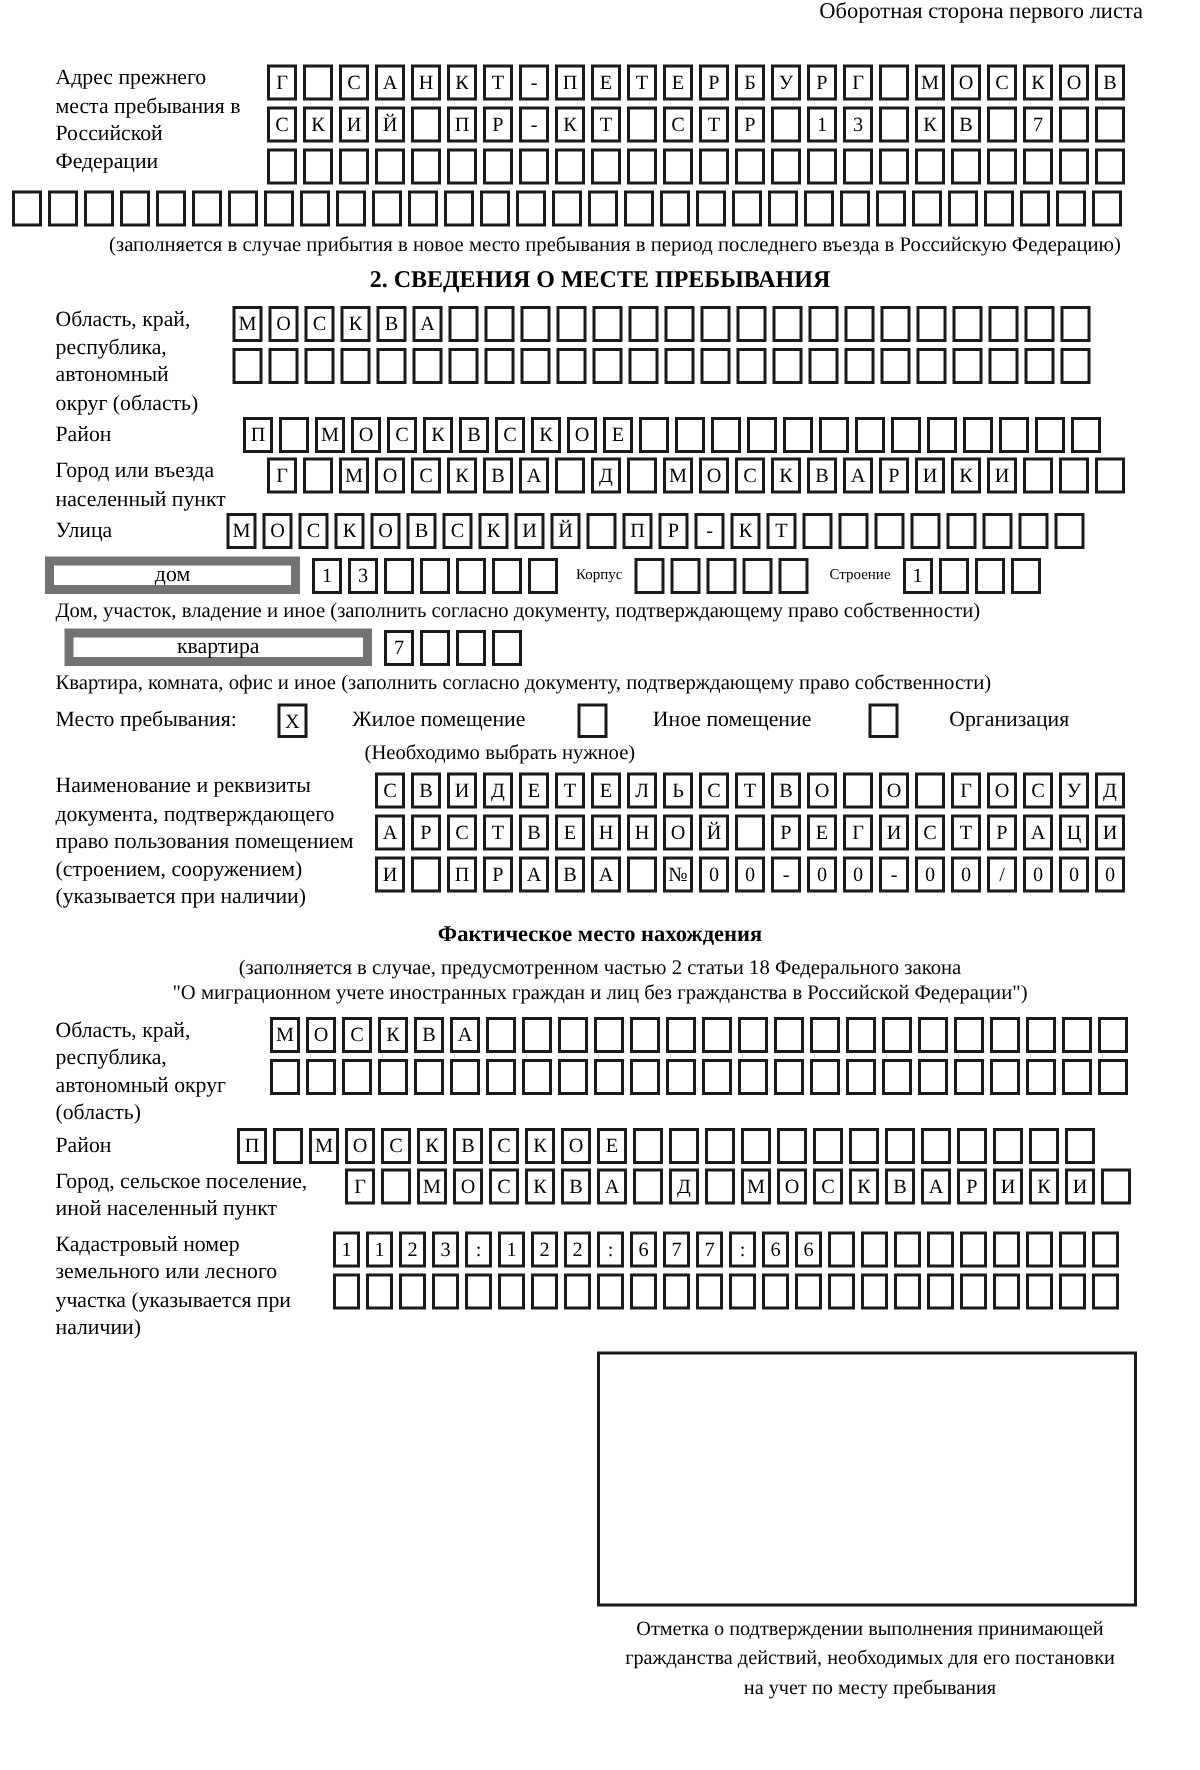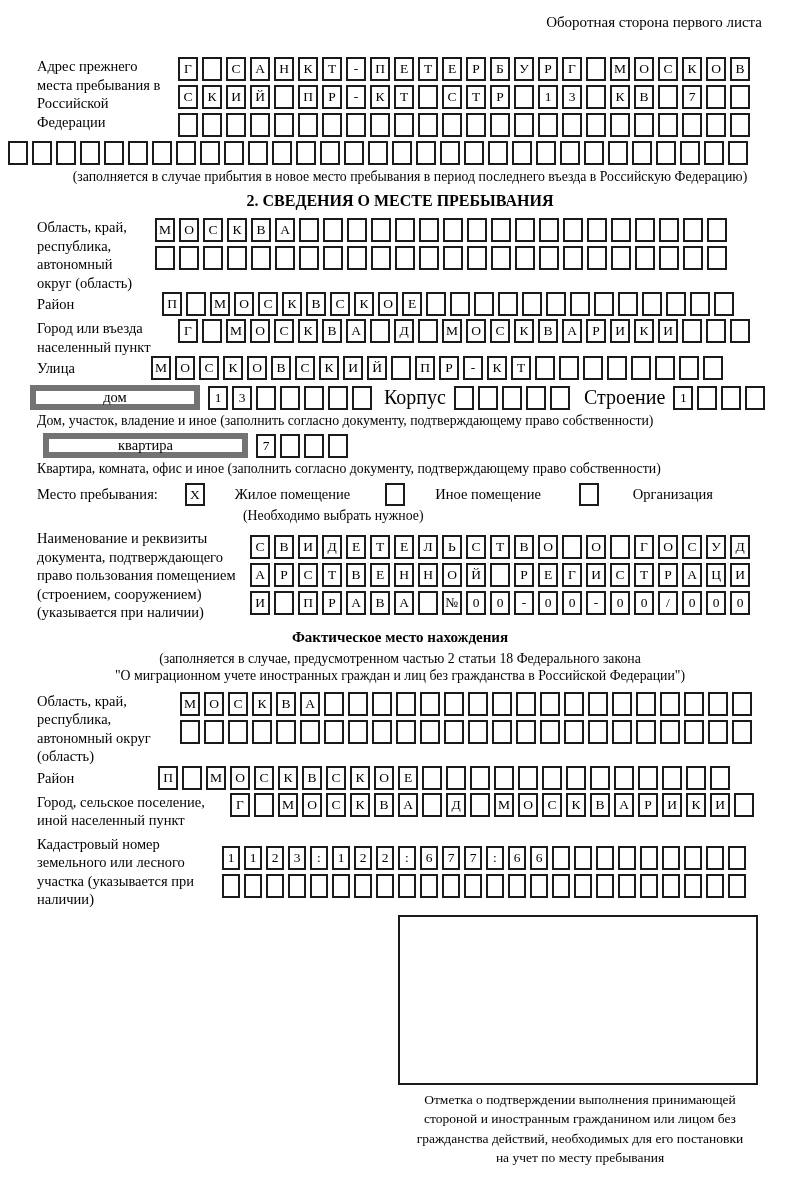--- a/index.html
+++ b/index.html
@@ -1,20 +1,20 @@
 <!DOCTYPE html>
 <html><head>
 <meta charset="utf-8">
 <style>
   html,body{margin:0;padding:0;background:#fff;}
   .page{
     width:800px;height:1180px;background:#fff;color:#000;
     font-family:"Liberation Serif",serif;overflow:hidden;position:relative;
   }
-  .header-note{text-align:right;padding:14px 38px 0 0;font-size:15px;}
+  .header-note{text-align:right;padding:0 38px 0 0;font-size:15px;}
   .block{display:flex;align-items:flex-start;}
   .label{font-size:14.5px;line-height:18.5px;flex:none;box-sizing:border-box;padding-right:8px;}
   .lbl-prev{width:141px;margin-left:37px;}
   .lbl-region{width:118px;margin-left:37px;}
   .lbl-district{width:125px;margin-left:37px;padding-top:3px;}
   .lbl-city{width:141px;margin-left:37px;}
   .lbl-street{width:114px;margin-left:37px;padding-top:3px;}
   .lbl-doc{width:213px;margin-left:37px;}
   .lbl-fregion{width:143px;margin-left:37px;}
   .lbl-fdistrict{width:121px;margin-left:37px;padding-top:3px;}
@@ -33,30 +33,30 @@
   .cap-left{margin:3px 0 0 37px;}
   .center{text-align:center;padding-left:20px;}
   .mt{margin-top:4px;}
   .section-title{font-size:16px;font-weight:bold;text-align:center;margin-top:7px;}
   .sub-title{font-size:15px;font-weight:bold;text-align:center;margin-top:7px;}
   .wide-box{
     border:6px solid #737373;box-sizing:border-box;height:25px;flex:none;
     display:flex;align-items:center;justify-content:center;font-size:14.5px;background:#fff;text-align:center;
   }
   .house-row{display:flex;align-items:center;gap:4px;margin:5px 0 0 30px;}
-  .inline-lbl{font-size:20px;flex:none;}
+  .inline-lbl{font-size:10px;flex:none;}
   .stay-row{display:flex;align-items:center;margin:6px 0 0 37px;font-size:14.5px;gap:20px;}
   .chk{
     width:20px;height:23px;border:2px solid #1b1b1b;box-sizing:border-box;flex:none;
     display:flex;align-items:center;justify-content:center;font-size:13.5px;
   }
   .note-choose{margin:2px 0 0 243px;font-size:13.8px;}
   .fact-cap{font-size:13.8px;line-height:17px;text-align:center;}
   .stamp-box{margin:6px 0 0 398px;width:360px;height:170px;border:2px solid #1b1b1b;box-sizing:border-box;background:#fff;}
-  .stamp-caption{margin:5px 0 0 390px;width:380px;text-align:center;font-size:13.5px;line-height:19.5px;}.gap3{margin-top:3px;}.gap5{margin-top:5px;align-items:center;}.gap8{margin-top:8px;}
+  .stamp-caption{margin:5px 0 0 390px;width:380px;text-align:center;font-size:13.5px;line-height:19.5px;}.gap3{margin-top:3px;}.gap5{margin-top:5px;}.gap8{margin-top:8px;}
   .mt26{margin-top:26px;}
 </style>
 </head>
 <body>
 
 <div class="page">
 
   <div class="header-note">Оборотная сторона первого листа</div>
 
   <div class="block mt26">
@@ -627,18 +627,17 @@
           <span class="cell"></span>
           <span class="cell"></span>
           <span class="cell"></span>
         </div>
     </div>
   </div>
 
   <div class="stamp-box"></div>
   <div class="stamp-caption">
     <div>Отметка о подтверждении выполнения принимающей</div>
-    <div>стороной и иностранным гражданином или лицом без</div>
     <div>гражданства действий, необходимых для его постановки</div>
     <div>на учет по месту пребывания</div>
   </div>
 
 </div>
 
 </body></html>

